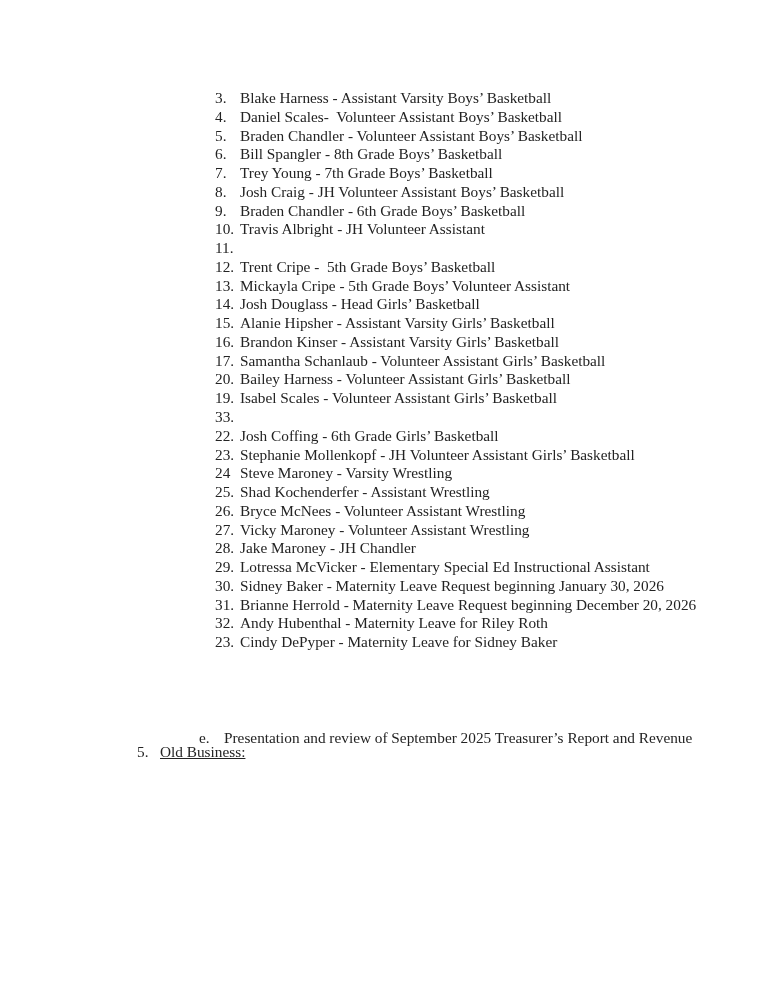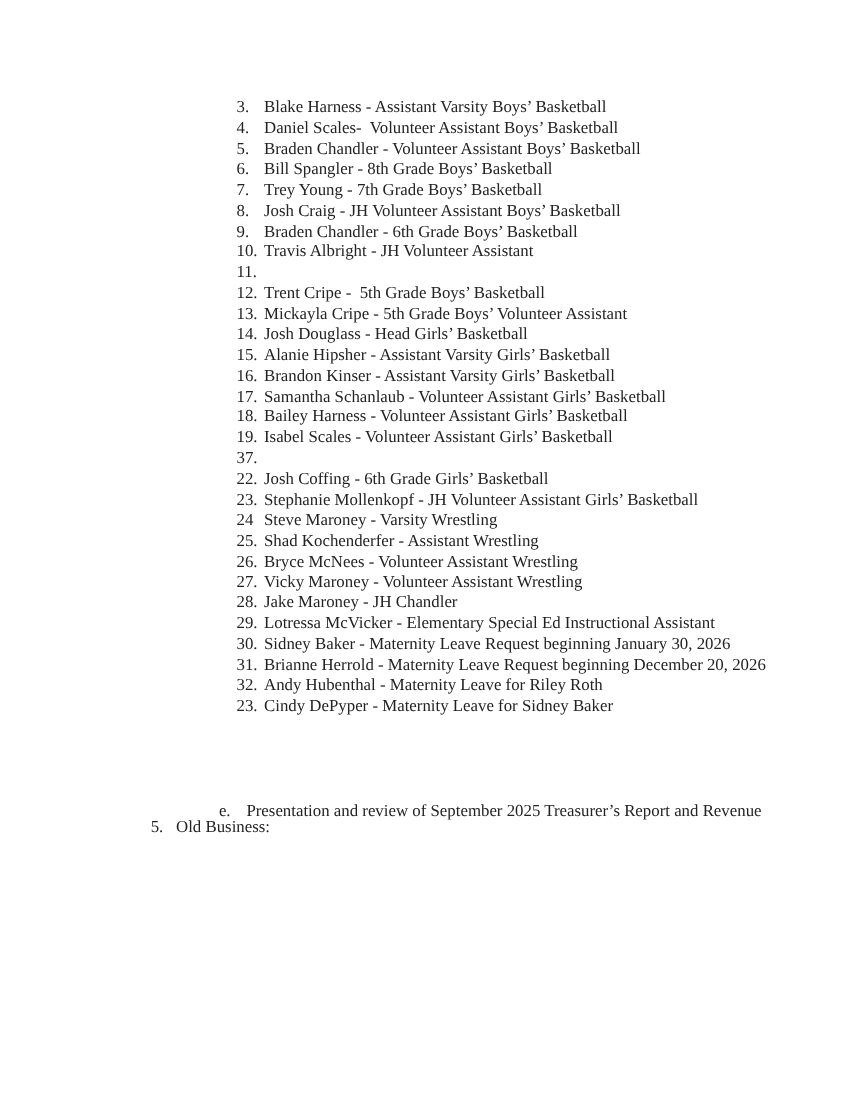--- a/index.html
+++ b/index.html
@@ -51,20 +51,21 @@
     left: 137px;
     top: 743px;
     display: flex;
     line-height: 18.9px;
     white-space: pre;
   }
   .old-business .num {
     flex: 0 0 23px;
   }
   .old-business .heading {
+    text-decoration: underline;
   }
 </style>
 </head>
 <body>
 
 <div class="page">
 
   <div class="personnel-list">
       <div class="row"><span class="num">3.</span><span class="txt">Blake Harness - Assistant Varsity Boys’ Basketball</span></div>
       <div class="row"><span class="num">4.</span><span class="txt">Daniel Scales-  Volunteer Assistant Boys’ Basketball</span></div>
@@ -74,23 +75,23 @@
       <div class="row"><span class="num">8.</span><span class="txt">Josh Craig - JH Volunteer Assistant Boys’ Basketball</span></div>
       <div class="row"><span class="num">9.</span><span class="txt">Braden Chandler - 6th Grade Boys’ Basketball</span></div>
       <div class="row"><span class="num">10.</span><span class="txt">Travis Albright - JH Volunteer Assistant</span></div>
       <div class="row"><span class="num">11.</span></div>
       <div class="row"><span class="num">12.</span><span class="txt">Trent Cripe -  5th Grade Boys’ Basketball</span></div>
       <div class="row"><span class="num">13.</span><span class="txt">Mickayla Cripe - 5th Grade Boys’ Volunteer Assistant</span></div>
       <div class="row"><span class="num">14.</span><span class="txt">Josh Douglass - Head Girls’ Basketball</span></div>
       <div class="row"><span class="num">15.</span><span class="txt">Alanie Hipsher - Assistant Varsity Girls’ Basketball</span></div>
       <div class="row"><span class="num">16.</span><span class="txt">Brandon Kinser - Assistant Varsity Girls’ Basketball</span></div>
       <div class="row"><span class="num">17.</span><span class="txt">Samantha Schanlaub - Volunteer Assistant Girls’ Basketball</span></div>
-      <div class="row"><span class="num">18.</span><span class="txt">Bailey Harness - Volunteer Assistant Girls’ Basketball</span></div>
+      <div class="row"><span class="num">20.</span><span class="txt">Bailey Harness - Volunteer Assistant Girls’ Basketball</span></div>
       <div class="row"><span class="num">19.</span><span class="txt">Isabel Scales - Volunteer Assistant Girls’ Basketball</span></div>
-      <div class="row"><span class="num">37.</span></div>
+      <div class="row"><span class="num">33.</span></div>
       <div class="row"><span class="num">22.</span><span class="txt">Josh Coffing - 6th Grade Girls’ Basketball</span></div>
       <div class="row"><span class="num">23.</span><span class="txt">Stephanie Mollenkopf - JH Volunteer Assistant Girls’ Basketball</span></div>
       <div class="row"><span class="num">24</span><span class="txt">Steve Maroney - Varsity Wrestling</span></div>
       <div class="row"><span class="num">25.</span><span class="txt">Shad Kochenderfer - Assistant Wrestling</span></div>
       <div class="row"><span class="num">26.</span><span class="txt">Bryce McNees - Volunteer Assistant Wrestling</span></div>
       <div class="row"><span class="num">27.</span><span class="txt">Vicky Maroney - Volunteer Assistant Wrestling</span></div>
       <div class="row"><span class="num">28.</span><span class="txt">Jake Maroney - JH Chandler</span></div>
       <div class="row"><span class="num">29.</span><span class="txt">Lotressa McVicker - Elementary Special Ed Instructional Assistant</span></div>
       <div class="row"><span class="num">30.</span><span class="txt">Sidney Baker - Maternity Leave Request beginning January 30, 2026</span></div>
       <div class="row"><span class="num">31.</span><span class="txt">Brianne Herrold - Maternity Leave Request beginning December 20, 2026</span></div>

